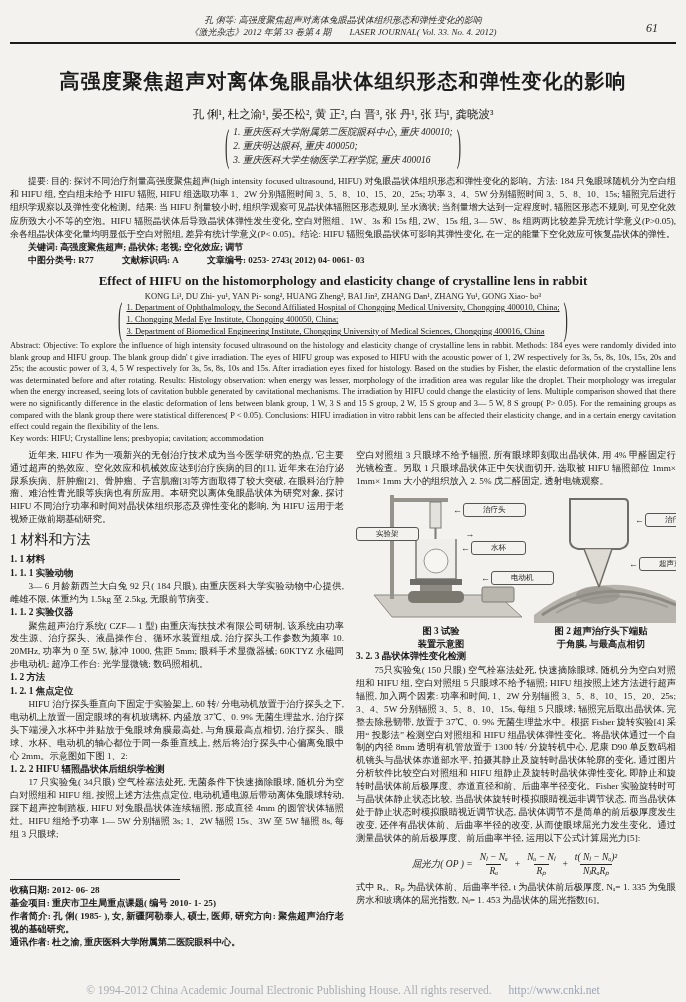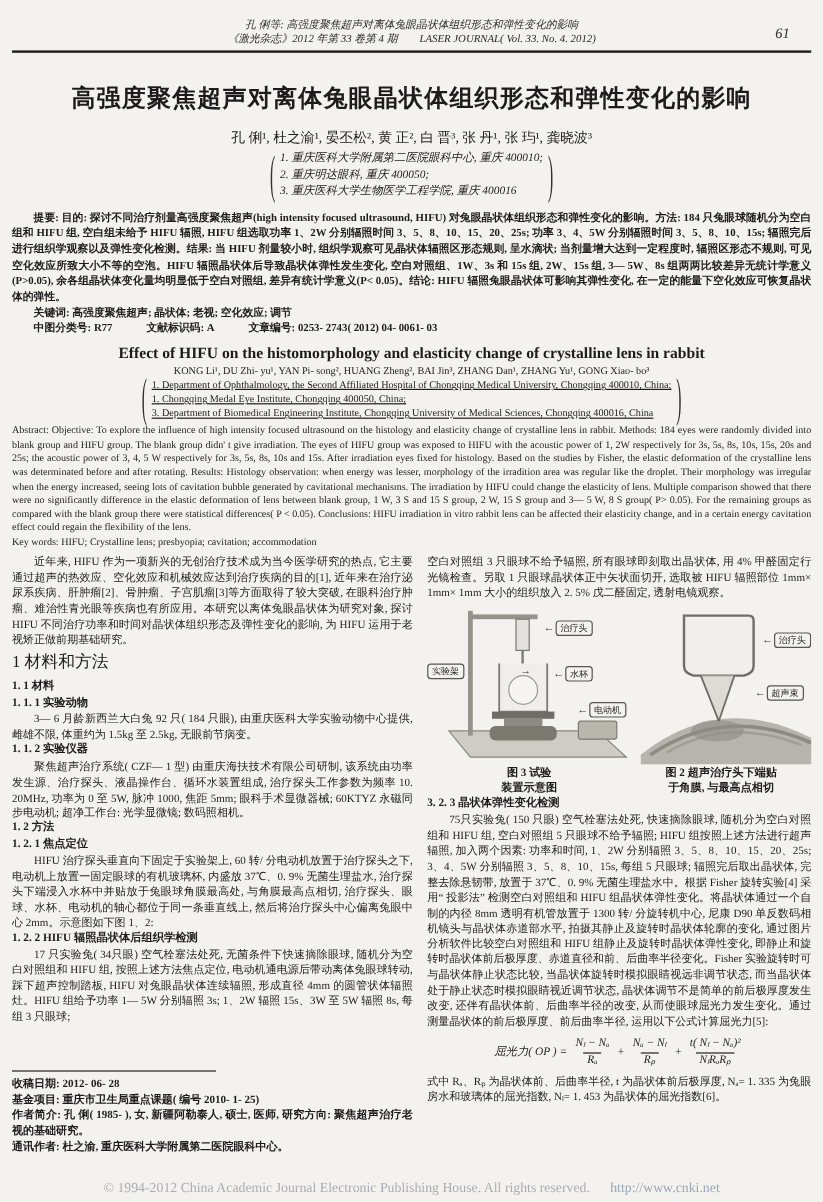--- a/index.html
+++ b/index.html
@@ -15,21 +15,21 @@
 
   
   .title-cn { text-align:center; font-size:20px; font-weight:bold; letter-spacing:1px; margin-top:24px; }
   .authors-cn { text-align:center; font-size:11.5px; margin-top:12px; }
 
   .affil-block { display:flex; justify-content:center; align-items:center; margin-top:3px; }
   .affil-block .paren { font-size:13px; transform:scaleY(3.4); font-weight:200; color:#333; padding:0 4px; }
   .affil-lines { font-size:9.5px; line-height:14px; font-style:italic; }
   .affil-lines div { white-space:nowrap; }
 
-  .abstract-cn { font-size:9px; line-height:13.2px; text-align:justify; margin-top:8px; text-indent:2em;font-weight:bold; }
+  .abstract-cn { font-size:9px; line-height:13.2px; text-align:justify; margin-top:8px; text-indent:2em; }
   .keywords-cn { font-size:9px; line-height:13px; font-weight:bold; text-indent:2em; }
   .clc-line { font-size:9px; line-height:13px; font-weight:bold; text-indent:2em; }
   .clc-line span { margin-right:26px; }
 
   .title-en { text-align:center; font-size:13px; font-weight:bold; margin-top:6px; }
   .authors-en { text-align:center; font-size:8.5px; margin-top:2px; }
   .affil-block.en { margin-top:0; }
   .affil-block.en .affil-lines { font-size:8.5px; line-height:12px; font-style:normal;text-decoration:underline; }
   .abstract-en { font-size:8.4px; line-height:11.6px; text-align:justify; margin-top:3px; }
   .abstract-en::first-letter {}
@@ -46,21 +46,21 @@
 
   .footnote { margin-top:auto; font-size:9.2px; line-height:13px; }
   .fn-rule { width:170px; border-top:1.5px solid #222; margin:6px 0 4px 0; }
   .footnote div { font-weight:bold; }
 
   
   .figures { display:flex; gap:6px; margin-top:4px; }
   .fig { position:relative; }
   .fig svg { display:block; }
   .figlabel { position:absolute; display:flex; align-items:center; font-size:7.5px; line-height:1; color:#222; }
-  .figlabel .box { border:1px solid #555; border-radius:3px; padding:2px 3px; background:#f3f2ee; white-space:nowrap; }
+  .figlabel .box { border:1px solid #555; border-radius:3px; padding:2px 19px; background:#f3f2ee; white-space:nowrap; }
   .figlabel .arr { font-size:9px; padding:0 1px; color:#333; }
   .fig-captions { display:flex; margin-top:2px; }
   .caption { text-align:center; font-size:9.3px; font-weight:bold; line-height:12.5px; }
   .caption.c1 { width:170px; }
   .caption.c2 { width:150px; }
 
   
   .formula { display:flex; align-items:center; justify-content:center; gap:4px; margin:6px 0 4px 0; font-size:9.5px; font-style:italic; }
   .frac { display:inline-flex; flex-direction:column; align-items:center; }
   .frac .num { padding:0 3px; }
@@ -168,21 +168,21 @@
             <path d="M 60 48 L 60 88 L 100 88 L 100 48" fill="#efeeea" stroke="#7c7a74" stroke-width="1.5"></path>
 
             <circle cx="80" cy="70" r="12" fill="#f6f5f1" stroke="#9a978f" stroke-width="1"></circle>
 
             <rect x="54" y="88" width="52" height="6" fill="#6f6d67"></rect>
             <rect x="64" y="94" width="32" height="6" fill="#8d8a83"></rect>
             <rect x="52" y="100" width="56" height="12" rx="5" fill="#7b786f"></rect>
 
             <rect x="126" y="96" width="32" height="15" rx="2" fill="#b9b6ae" stroke="#7c7a74" stroke-width="1"></rect>
           </svg>
-          <div class="figlabel" style="left:0px; top:48px;gap:46px;">
+          <div class="figlabel" style="left:0px; top:36px;gap:46px;">
             <span class="box">实验架</span>
             <span class="arr">→</span>
           </div>
           <div class="figlabel" style="left:96px; top:12px;">
             <span class="arr">←</span>
             <span class="box">治疗头</span>
           </div>
           <div class="figlabel" style="left:104px; top:50px;">
             <span class="arr">←</span>
             <span class="box">水杯</span>

